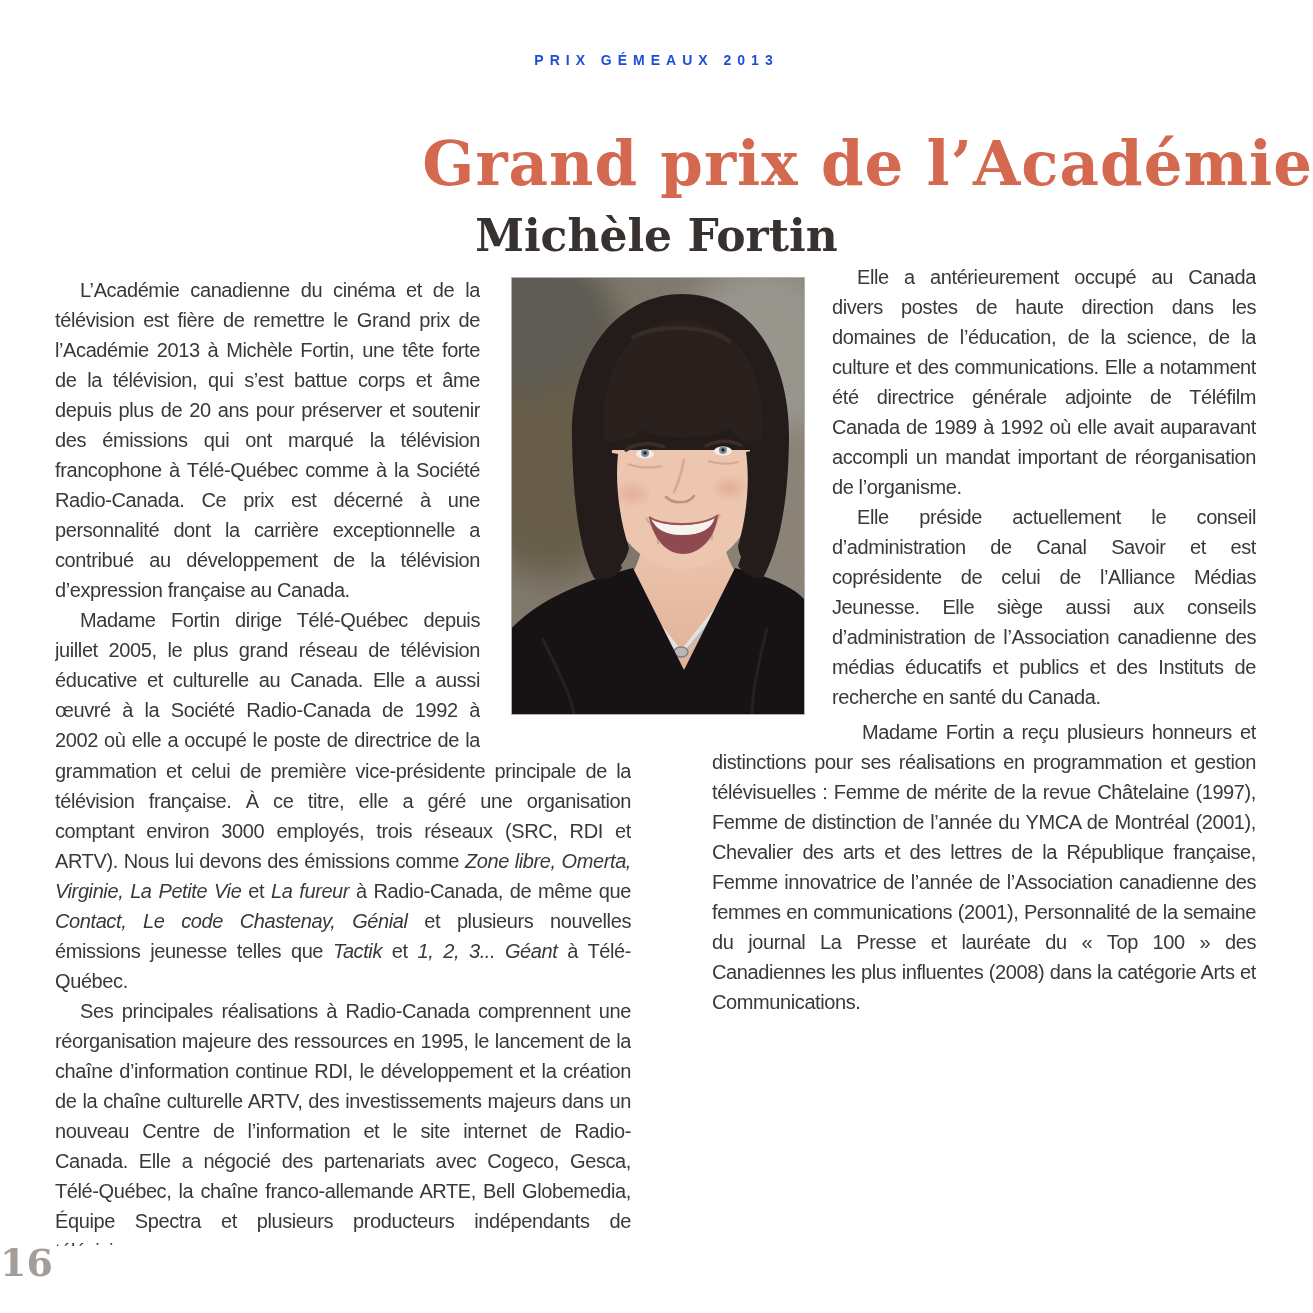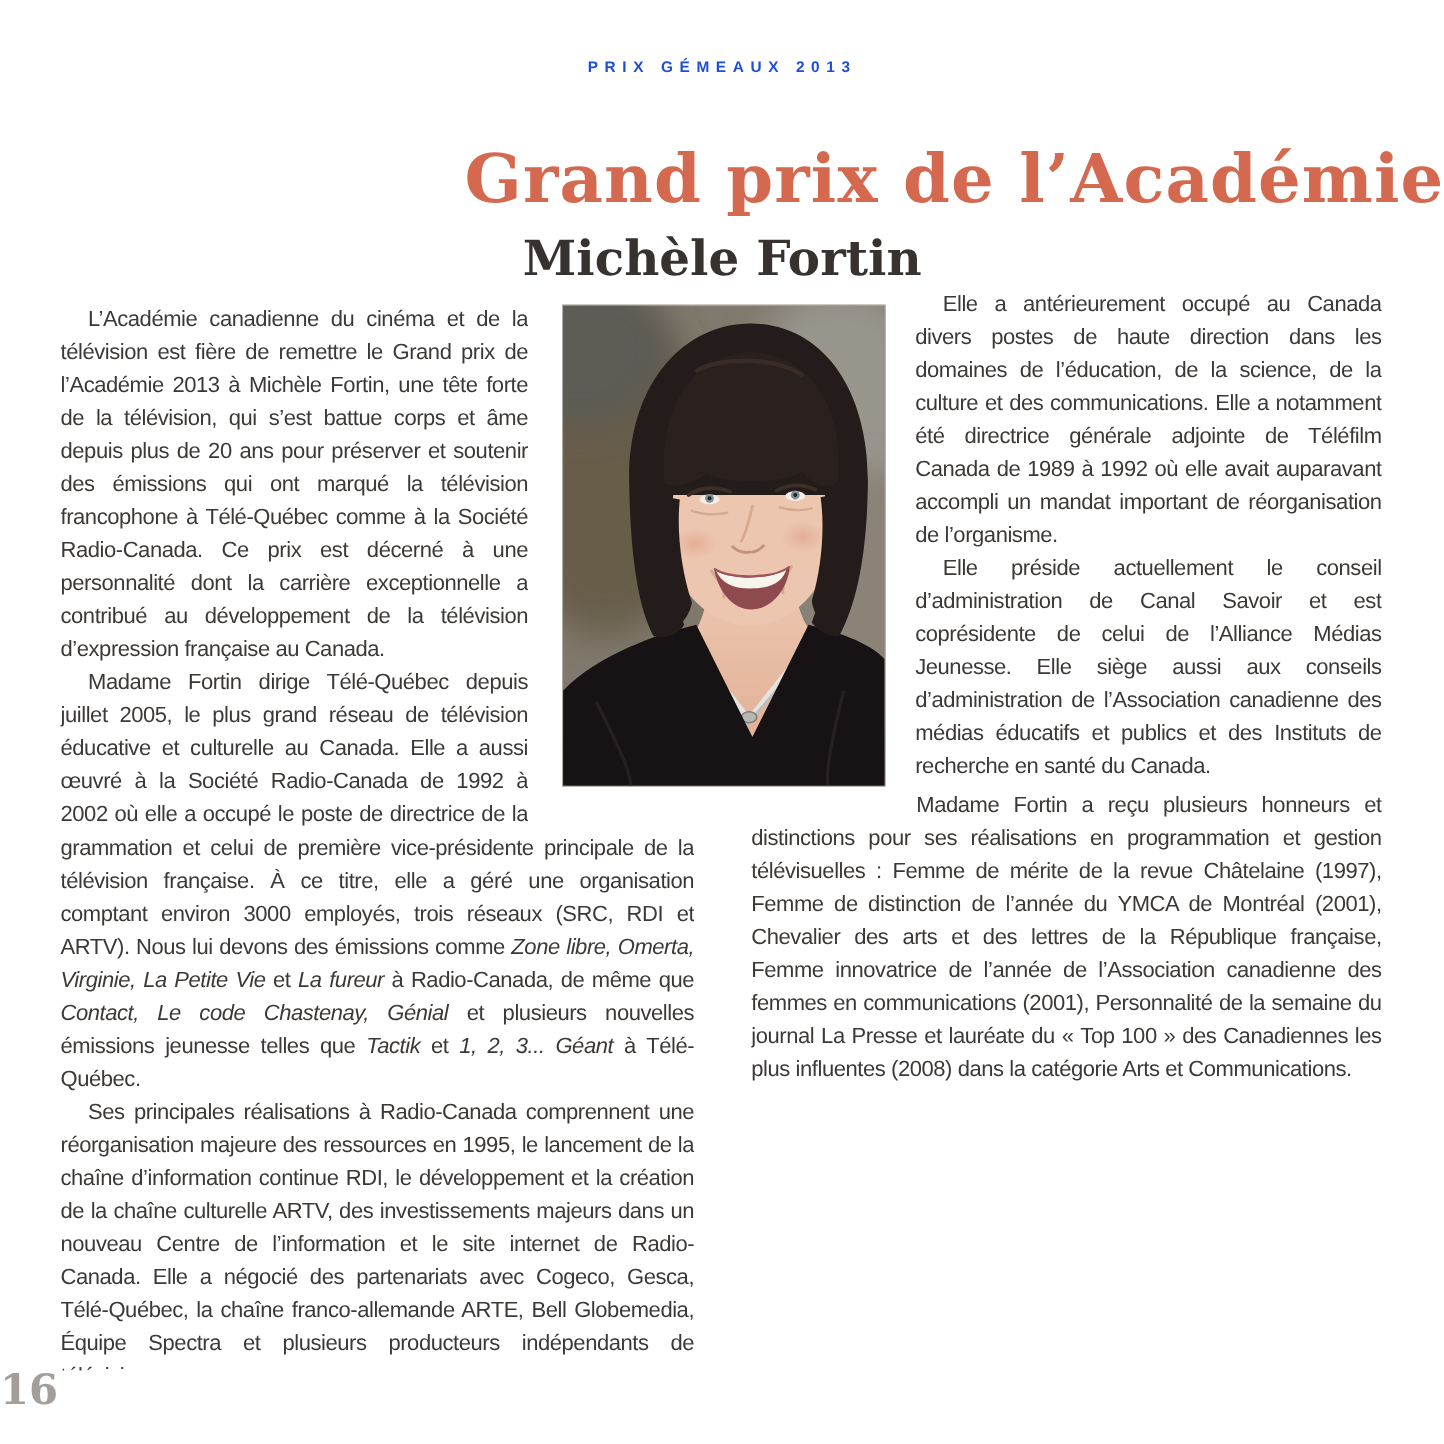--- a/index.html
+++ b/index.html
@@ -54,21 +54,21 @@
     color: #3b3836;
     text-align: justify;
     overflow: hidden;
   }
   #left-top     { left: 55px;  top: 275px; width: 425px; height: 482px; }
   #left-bottom  { left: 55px;  top: 756px; width: 576px; height: 490px; }
   #right-top    { left: 832px; top: 262px; width: 424px; height: 447px; }
   #right-bottom { left: 683px; top: 717px; width: 573px; height: 494px; }
   .para { margin: 0; }
   .para.indent-normal { text-indent: 25px; }
-  .para.indent-photo-wrap { text-indent: 150px; }
+  .para.indent-photo-wrap { text-indent: 150px; margin-left: 29px; }
   .para em { font-style: italic; }
   .page-number {
     position: absolute; left: 0; right: 0; top: 1240px;
     text-align: left;
     font-family: "DejaVu Serif", serif;
     font-weight: bold;
     font-size: 38px;
     color: #a39e9a;
   }
 </style>

